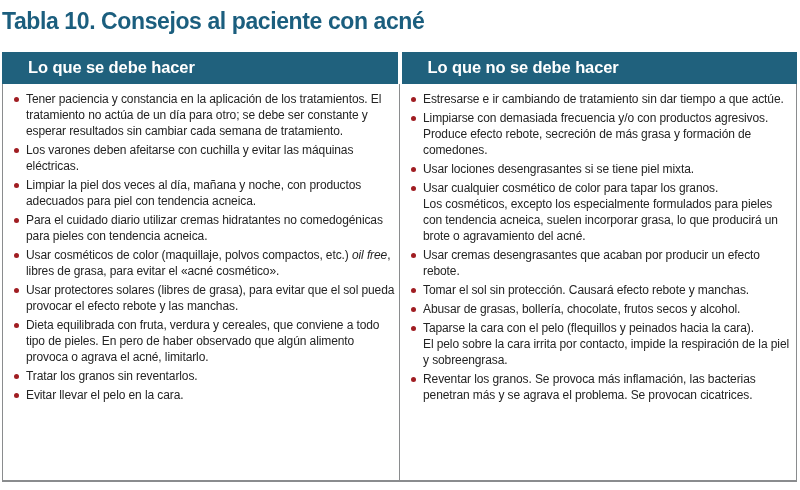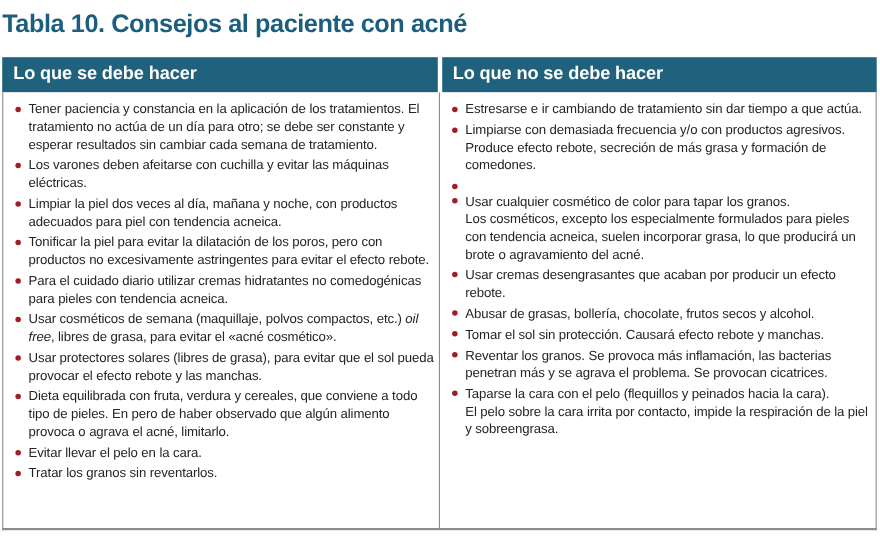--- a/index.html
+++ b/index.html
@@ -25,21 +25,21 @@
   .tbl{
     position:absolute;left:2px;top:52px;width:795px;height:430px;
     display:flex;flex-direction:column;
   }
   .hdr-row{
     display:flex;gap:4px;height:32px;flex:0 0 32px;background:#ffffff;
   }
   .hdr{
     flex:1 1 0;background:var(--header-bg);color:var(--header-text);
     font-size:16.5px;font-weight:bold;letter-spacing:-0.1px;
-    line-height:31px;padding-left:10px;
+    line-height:31px;padding-left:26px;
     white-space:nowrap;overflow:hidden;
   }
   .body-row{
     flex:1 1 auto;display:flex;background:#ffffff;
     border-left:1.5px solid var(--border);
     border-right:1.5px solid var(--border);
     border-bottom:2px solid var(--border);
   }
   .col{
     flex:1 1 0;list-style:none;
@@ -84,83 +84,80 @@
         <li class="item">
           <span class="dot"></span>
           <span class="txt">Los varones deben afeitarse con cuchilla y evitar las máquinas eléctricas.</span>
         </li>
         <li class="item">
           <span class="dot"></span>
           <span class="txt">Limpiar la piel dos veces al día, mañana y noche, con productos adecuados para piel con tendencia acneica.</span>
         </li>
         <li class="item">
           <span class="dot"></span>
-          <span class="txt">Tonificar la piel para evitar la dilatación de los poros, pero con productos no excesivamente astringentes para evitar el efecto rebote.</span>
-        </li>
-        <li class="item">
-          <span class="dot"></span>
           <span class="txt">Para el cuidado diario utilizar cremas hidratantes no comedogénicas para pieles con tendencia acneica.</span>
         </li>
         <li class="item">
           <span class="dot"></span>
-          <span class="txt"><span>Usar cosméticos de semana (maquillaje, polvos compactos, etc.) </span><i>oil free</i><span>, libres de grasa, para evitar el «acné cosmético».</span></span>
+          <span class="txt"><span>Usar cosméticos de color (maquillaje, polvos compactos, etc.) </span><i>oil free</i><span>, libres de grasa, para evitar el «acné cosmético».</span></span>
         </li>
         <li class="item">
           <span class="dot"></span>
           <span class="txt">Usar protectores solares (libres de grasa), para evitar que el sol pueda provocar el efecto rebote y las manchas.</span>
         </li>
         <li class="item">
           <span class="dot"></span>
           <span class="txt">Dieta equilibrada con fruta, verdura y cereales, que conviene a todo tipo de pieles. En pero de haber observado que algún alimento provoca o agrava el acné, limitarlo.</span>
         </li>
         <li class="item">
           <span class="dot"></span>
-          <span class="txt">Evitar llevar el pelo en la cara.</span>
+          <span class="txt">Tratar los granos sin reventarlos.</span>
         </li>
         <li class="item">
           <span class="dot"></span>
-          <span class="txt">Tratar los granos sin reventarlos.</span>
+          <span class="txt">Evitar llevar el pelo en la cara.</span>
         </li>
       </ul>
 
       <ul class="col">
         <li class="item">
           <span class="dot"></span>
-          <span class="txt">Estresarse e ir cambiando de tratamiento sin dar tiempo a que actúa.</span>
+          <span class="txt">Estresarse e ir cambiando de tratamiento sin dar tiempo a que actúe.</span>
         </li>
         <li class="item">
           <span class="dot"></span>
           <span class="txt">Limpiarse con demasiada frecuencia y/o con productos agresivos. Produce efecto rebote, secreción de más grasa y formación de comedones.</span>
         </li>
         <li class="item">
           <span class="dot"></span>
+          <span class="txt">Usar lociones desengrasantes si se tiene piel mixta.</span>
         </li>
         <li class="item">
           <span class="dot"></span>
           <span class="txt">Usar cualquier cosmético de color para tapar los granos.
 Los cosméticos, excepto los especialmente formulados para pieles con tendencia acneica, suelen incorporar grasa, lo que producirá un brote o agravamiento del acné.</span>
         </li>
         <li class="item">
           <span class="dot"></span>
           <span class="txt">Usar cremas desengrasantes que acaban por producir un efecto rebote.</span>
         </li>
         <li class="item">
           <span class="dot"></span>
-          <span class="txt">Abusar de grasas, bollería, chocolate, frutos secos y alcohol.</span>
-        </li>
-        <li class="item">
-          <span class="dot"></span>
           <span class="txt">Tomar el sol sin protección. Causará efecto rebote y manchas.</span>
         </li>
         <li class="item">
           <span class="dot"></span>
-          <span class="txt">Reventar los granos. Se provoca más inflamación, las bacterias penetran más y se agrava el problema. Se provocan cicatrices.</span>
+          <span class="txt">Abusar de grasas, bollería, chocolate, frutos secos y alcohol.</span>
         </li>
         <li class="item">
           <span class="dot"></span>
           <span class="txt">Taparse la cara con el pelo (flequillos y peinados hacia la cara).
 El pelo sobre la cara irrita por contacto, impide la respiración de la piel y sobreengrasa.</span>
+        </li>
+        <li class="item">
+          <span class="dot"></span>
+          <span class="txt">Reventar los granos. Se provoca más inflamación, las bacterias penetran más y se agrava el problema. Se provocan cicatrices.</span>
         </li>
       </ul>
 
     </div>
   </div>
 </div>
 
 </body></html>

